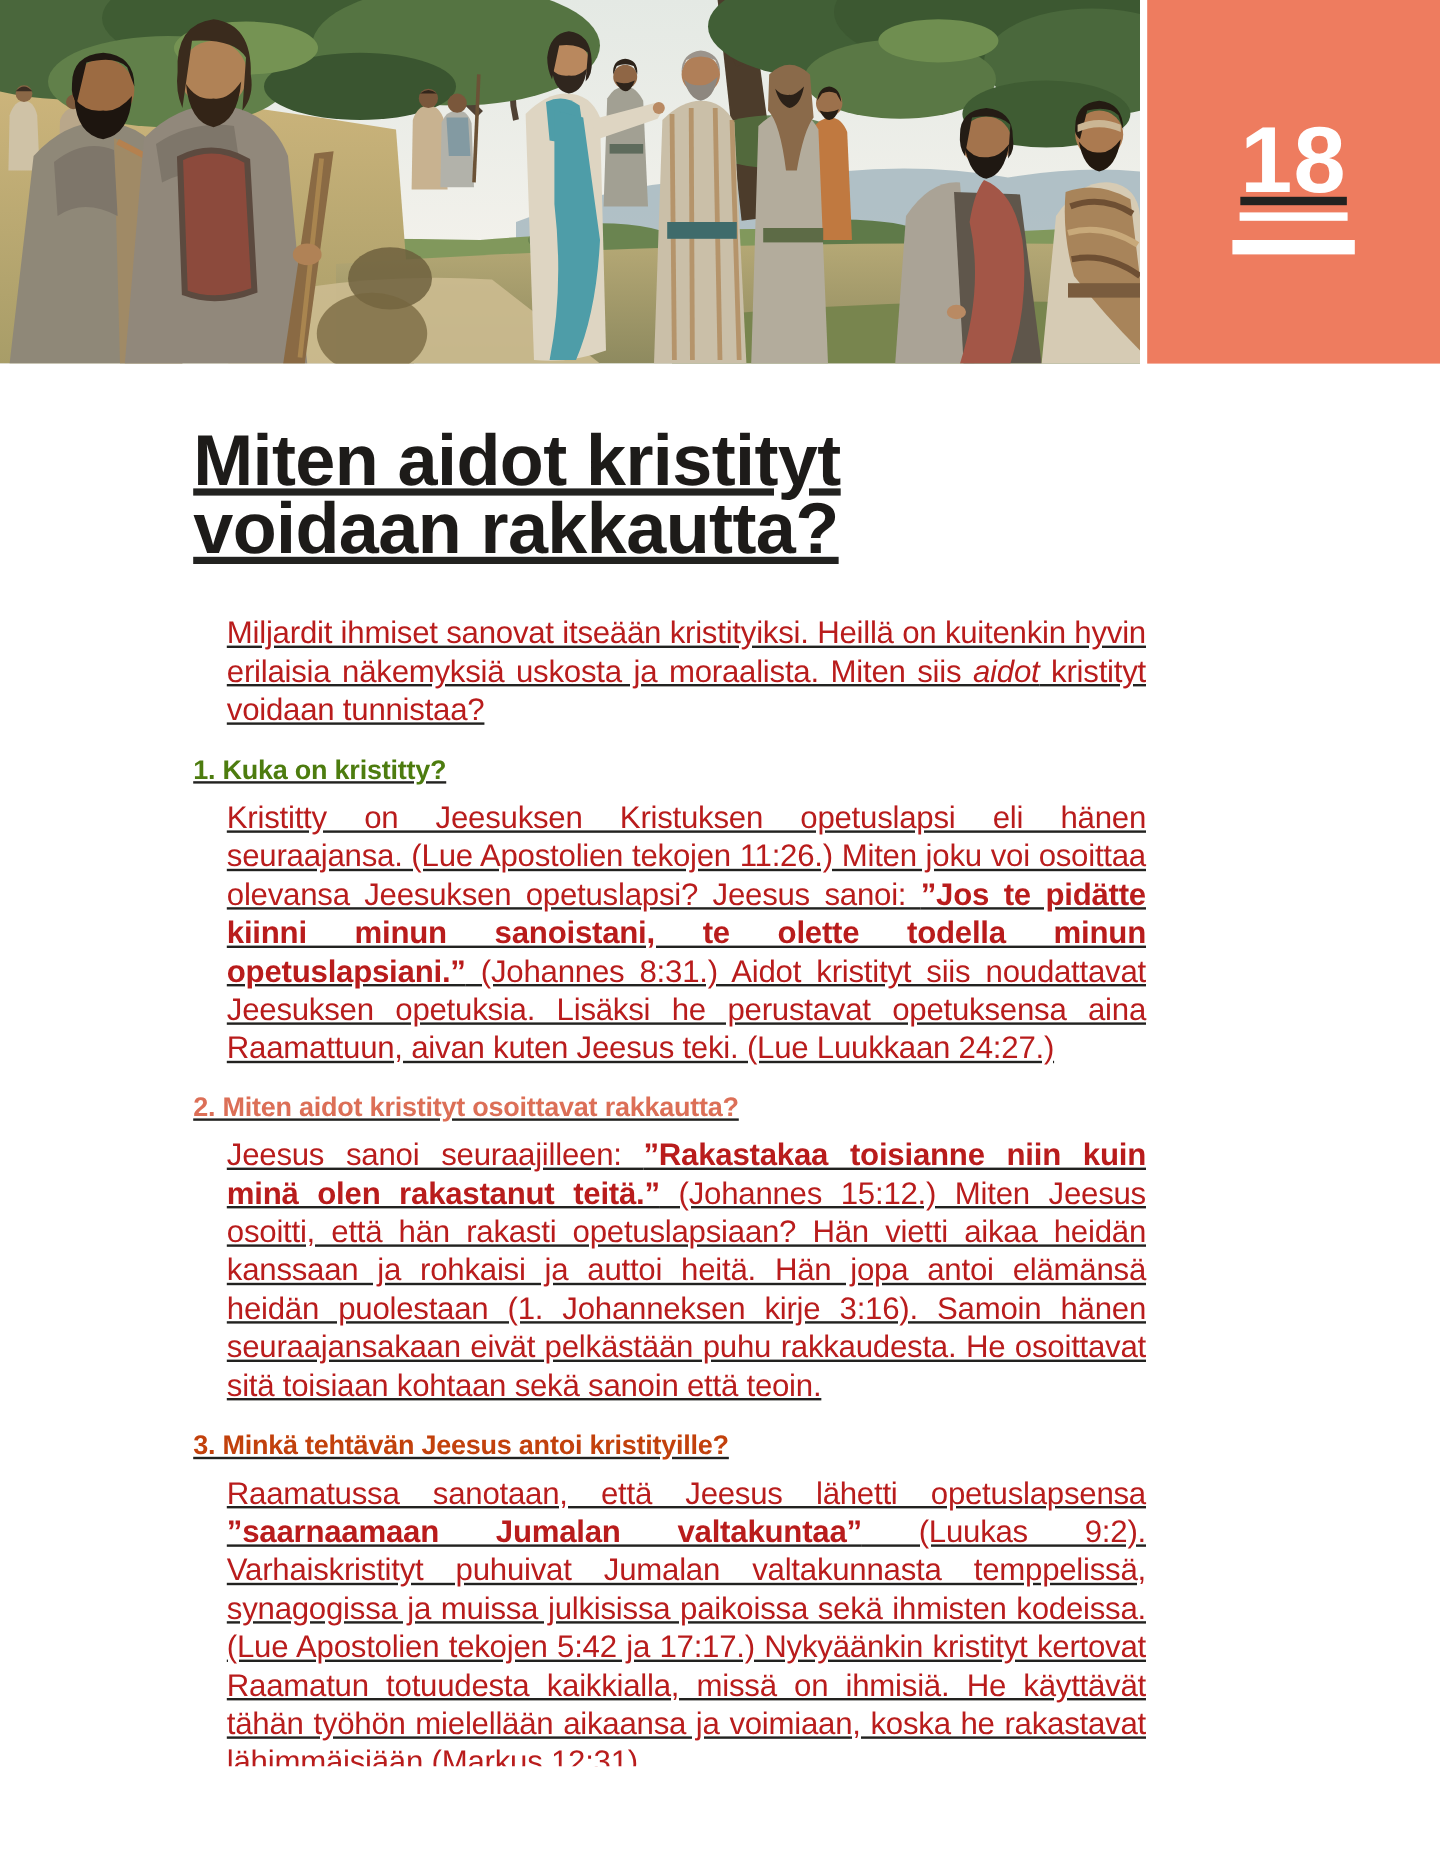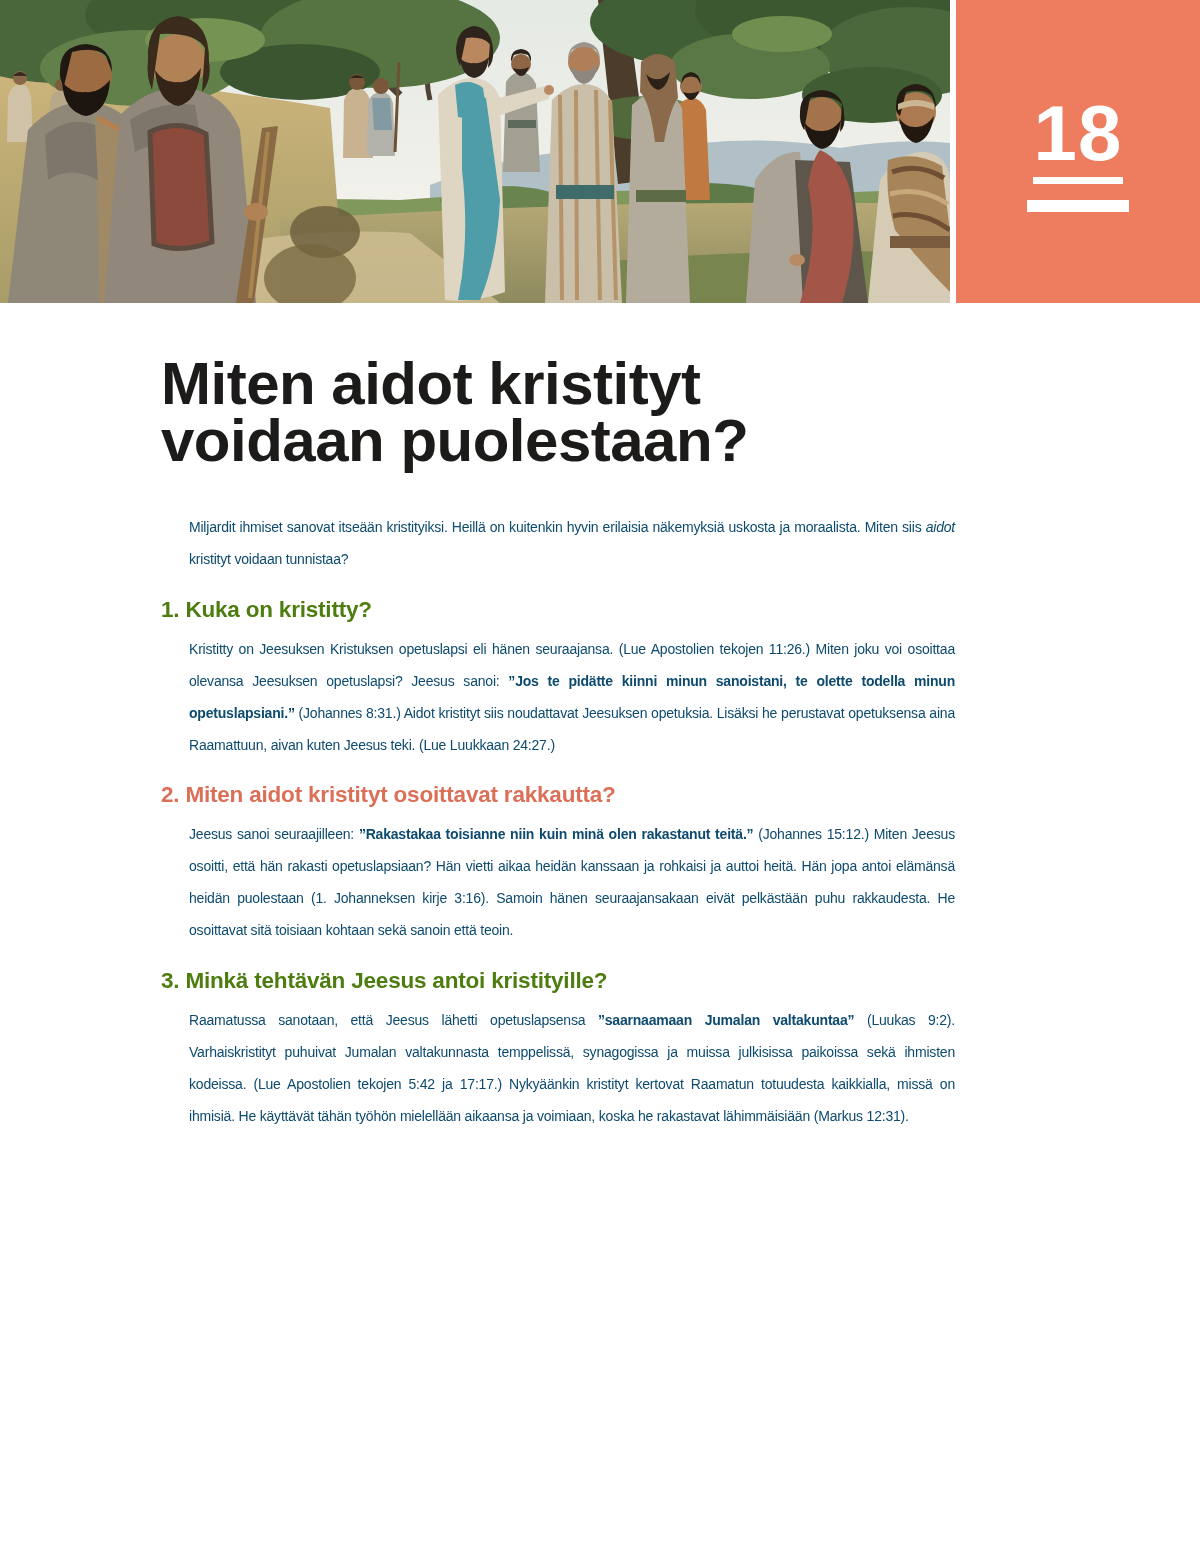--- a/index.html
+++ b/index.html
@@ -1,19 +1,19 @@
 <!DOCTYPE html>
 <html><head>
 <meta charset="utf-8">
 <style>
   html,body{margin:0;padding:0;background:#ffffff;}
   .page{
     position:relative;width:1200px;height:1472px;margin:0 auto;
     background:#ffffff;overflow:hidden;
-    font-family:"Liberation Sans", sans-serif;color:#222220;
+    font-family:"Liberation Sans", sans-serif;color:#222220;text-decoration:underline;
   }
   
   .hero{display:flex;height:303px;}
   .hero-photo{width:950px;height:303px;overflow:hidden;background:#dfe5df;}
   .hero-photo svg{display:block;width:950px;height:303px;}
   .hero-gap{width:6px;background:#ffffff;}
   .lesson-badge{
     flex:1;background:#EE7C5F;display:flex;flex-direction:column;align-items:center;
     padding-top:94px;box-sizing:border-box;
   }
@@ -22,21 +22,21 @@
     border-bottom:7px solid #ffffff;padding:0 1px 5px 1px;
   }
   .lesson-bar{width:102px;height:12px;background:#ffffff;margin-top:16px;}
   
   .content{padding:0 245px 0 161px;}
   .title{
     margin:52px 0 0 0;font-size:60px;line-height:57px;font-weight:700;
     color:#1d1b19;letter-spacing:-0.5px;
   }
   .body-text{
-    font-size:14px;line-height:32px;margin:0;color:#0c4a6e;
+    font-size:26px;line-height:32px;margin:0;color:#b91c1c;
     text-align:justify;letter-spacing:-0.2px;
   }
   .intro{margin:42px 0 0 28px;}
   .section{margin:0;}
   .sec-heading{
     font-size:22.5px;line-height:26px;font-weight:700;color:#DC6F57;
     margin:22px 0 10px 0;letter-spacing:-0.2px;
   }
   .sec-body{margin-left:28px;}
   .seg-b{font-weight:700;}
@@ -205,34 +205,34 @@
     <div class="hero-gap"></div>
     <aside class="lesson-badge" style="background-color: rgb(238, 124, 95);">
       <div class="lesson-number">18</div>
       <div class="lesson-bar"></div>
     </aside>
   </header>
 
   <main class="content">
     <h1 class="title">
       <div>Miten aidot kristityt</div>
-      <div>voidaan puolestaan?</div>
+      <div>voidaan rakkautta?</div>
     </h1>
 
     <p class="body-text intro"><span>Miljardit ihmiset sanovat itseään kristityiksi. Heillä on kuitenkin hyvin erilaisia näkemyksiä uskosta ja moraalista. Miten siis </span><span class="seg-i">aidot</span><span> kristityt voidaan tunnistaa?</span></p>
 
     <section class="section">
       <h2 class="sec-heading" style="color: #4d7c0f;">1. Kuka on kristitty?</h2>
       <p class="body-text sec-body"><span>Kristitty on Jeesuksen Kristuksen opetuslapsi eli hänen seuraajansa. (Lue Apostolien tekojen 11:26.) Miten joku voi osoittaa olevansa Jeesuksen opetuslapsi? Jeesus sanoi: </span><span class="seg-b">”Jos te pidätte kiinni minun sanoistani, te olette todella minun opetuslapsiani.”</span><span> (Johannes 8:31.) Aidot kristityt siis noudattavat Jeesuksen opetuksia. Lisäksi he perustavat opetuksensa aina Raamattuun, aivan kuten Jeesus teki. (Lue Luukkaan 24:27.)</span></p>
     </section>
 
     <section class="section">
       <h2 class="sec-heading" style="color: rgb(220, 111, 87); margin-top: 21px;">2. Miten aidot kristityt osoittavat rakkautta?</h2>
       <p class="body-text sec-body"><span>Jeesus sanoi seuraajilleen: </span><span class="seg-b">”Rakastakaa toisianne niin kuin minä olen rakastanut teitä.”</span><span> (Johannes 15:12.) Miten Jeesus osoitti, että hän rakasti opetuslapsiaan? Hän vietti aikaa heidän kanssaan ja rohkaisi ja auttoi heitä. Hän jopa antoi elämänsä heidän puolestaan (1. Johanneksen kirje 3:16). Samoin hänen seuraajansakaan eivät pelkästään puhu rakkaudesta. He osoittavat sitä toisiaan kohtaan sekä sanoin että teoin.</span></p>
     </section>
 
     <section class="section">
-      <h2 class="sec-heading" style="color: #4d7c0f;">3. Minkä tehtävän Jeesus antoi kristityille?</h2>
+      <h2 class="sec-heading" style="color: #c2410c;">3. Minkä tehtävän Jeesus antoi kristityille?</h2>
       <p class="body-text sec-body"><span>Raamatussa sanotaan, että Jeesus lähetti opetuslapsensa </span><span class="seg-b">”saarnaamaan Jumalan valtakuntaa”</span><span> (Luukas 9:2). Varhaiskristityt puhuivat Jumalan valtakunnasta temppelissä, synagogissa ja muissa julkisissa paikoissa sekä ihmisten kodeissa. (Lue Apostolien tekojen 5:42 ja 17:17.) Nykyäänkin kristityt kertovat Raamatun totuudesta kaikkialla, missä on ihmisiä. He käyttävät tähän työhön mielellään aikaansa ja voimiaan, koska he rakastavat lähimmäisiään (Markus 12:31).</span></p>
     </section>
   </main>
 
 </div>
 
 </body></html>

